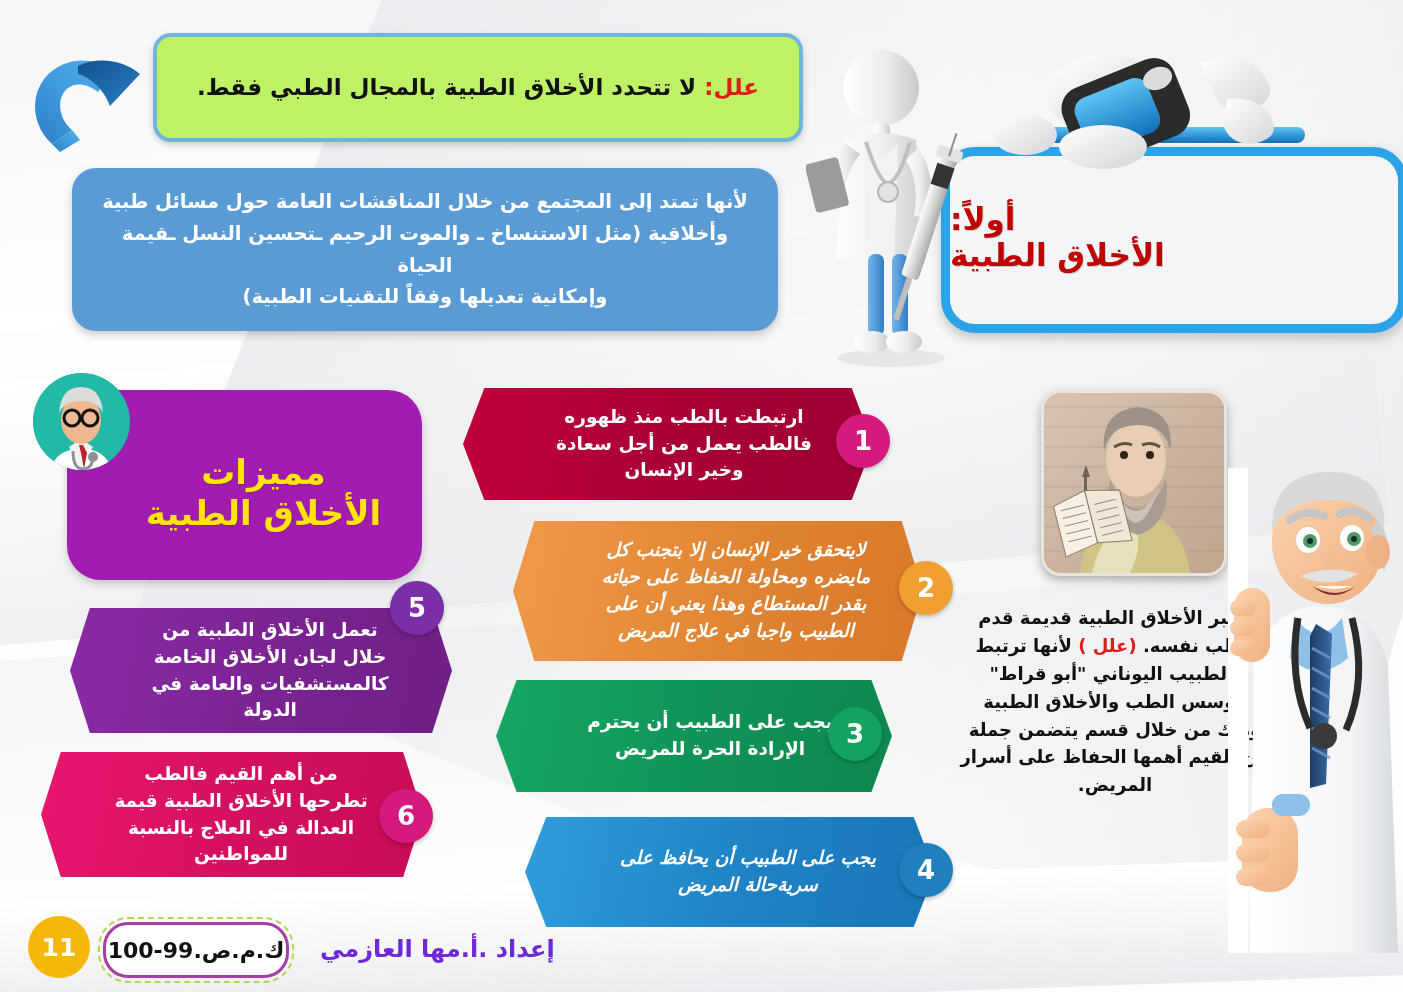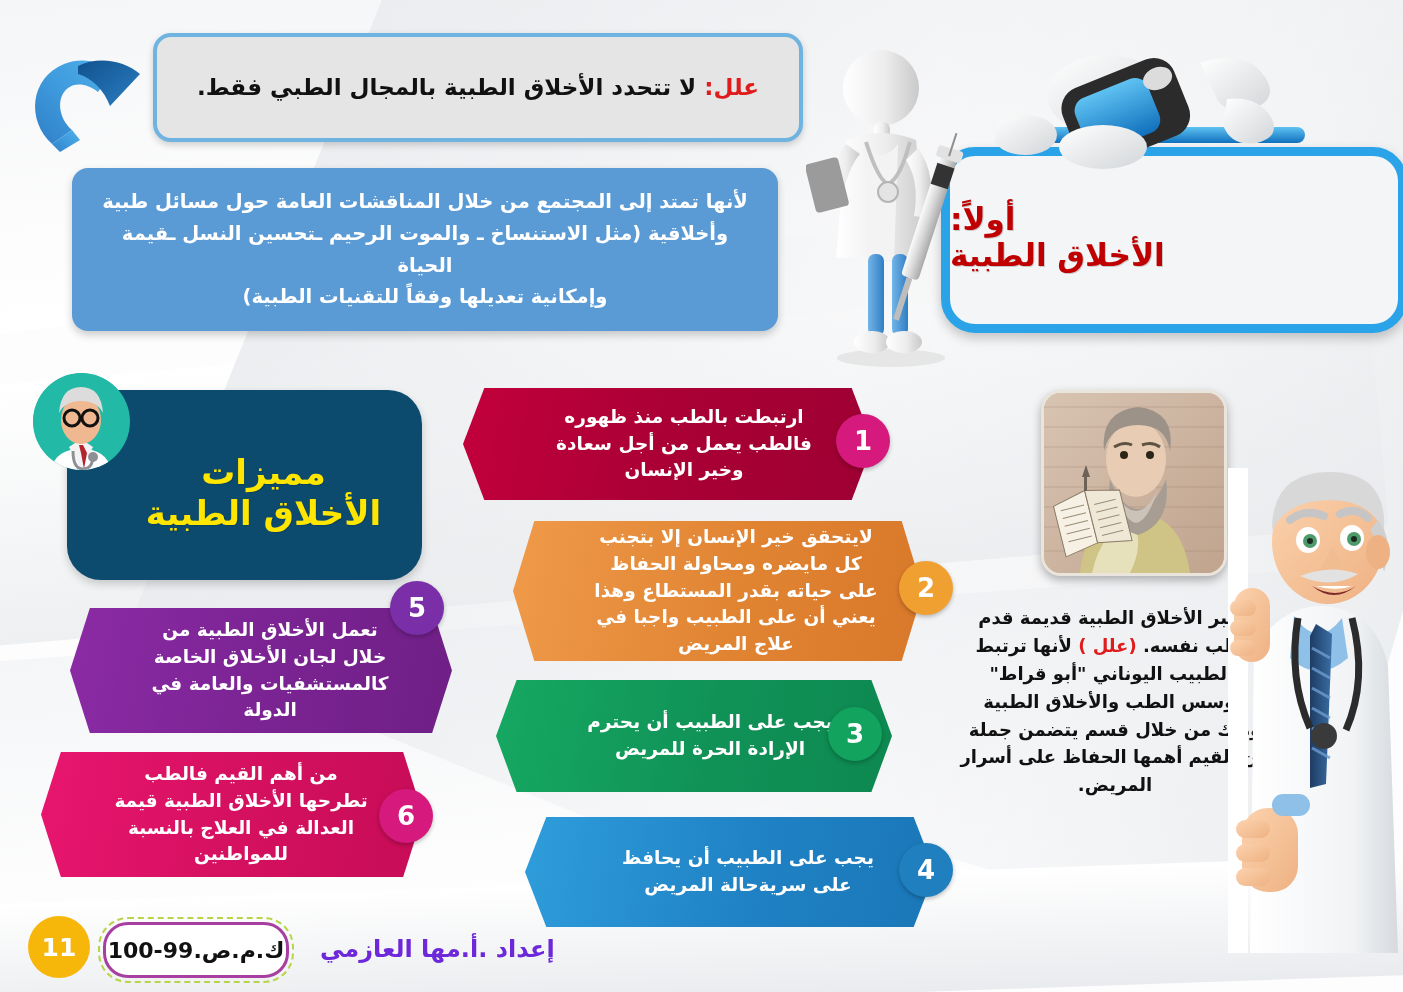--- a/index.html
+++ b/index.html
@@ -21,31 +21,31 @@
        background:linear-gradient(90deg,rgba(233,235,238,.85),rgba(255,255,255,0));}
   .sw5{width:600px;height:1200px;left:880px;top:-300px;transform:rotate(16deg);
        background:linear-gradient(90deg,rgba(255,255,255,0),rgba(232,234,237,.8));}
   .sw6{width:1500px;height:120px;left:-60px;top:880px;transform:rotate(-2deg);
        background:linear-gradient(180deg,#ffffff,#e9ebee);}
   
   .layer{position:absolute;z-index:5;}
   
   #q-box{
     left:153px;top:33px;width:650px;height:109px;
-    background:#e5e5e5;border:4px solid #6fb3e0;border-radius:18px;
+    background:#bef264;border:4px solid #6fb3e0;border-radius:18px;
     box-shadow:0 3px 7px rgba(0,0,0,.18);
     display:flex;align-items:center;justify-content:center;
     text-align:center;box-sizing:border-box;padding:6px 18px;
   }
   #q-box .q-txt{font-size:23px;font-weight:bold;color:#111;line-height:1.35;}
   #q-box .q-key{color:#e01b1b;}
   
   #a-box{
     left:72px;top:168px;width:706px;height:163px;
-    background:#5b9bd5;border-radius:16px;
+    background:#5b9bd5;border-radius:24px;
     box-shadow:0 4px 9px rgba(0,0,0,.2);
     display:flex;align-items:center;justify-content:center;
     box-sizing:border-box;padding:10px 26px;
   }
   #a-box p{margin:0;color:#fff;font-weight:bold;font-size:19.5px;line-height:1.62;text-align:center;}
   
   #title-box{
     left:941px;top:147px;width:466px;height:186px;
     background:#f4f5f7;border:9px solid #2aa3e8;border-radius:34px;
     box-shadow:0 5px 12px rgba(0,0,0,.22);
@@ -53,21 +53,21 @@
     align-items:flex-end;justify-content:center;padding:4px 22px 8px 0;
   }
   #title-box .t-line{color:#c00000;font-weight:bold;line-height:1.15;text-align:right;
                      text-shadow:1px 1px 0 rgba(0,0,0,.18);}
   #title-box .t1{font-size:31px;}
   #title-box .t2{font-size:31px;}
   #title-box .t3{font-size:31px;}
   
   #feat-box{
     left:67px;top:390px;width:355px;height:190px;
-    background:#0c4a6e;border-radius:34px;
+    background:#a21caf;border-radius:34px;
     box-shadow:0 4px 9px rgba(0,0,0,.18);
     display:flex;flex-direction:column;align-items:center;justify-content:center;
     box-sizing:border-box;padding:22px 12px 6px 50px;
   }
   #feat-box .f-line{color:#ffe600;font-weight:bold;font-size:34px;line-height:1.2;text-align:center;
                     text-shadow:1px 1px 1px rgba(0,0,0,.12);}
   #doc-avatar{
     position:absolute;left:33px;top:373px;width:97px;height:97px;border-radius:50%;
     background:#22b9a6;overflow:hidden;z-index:7;
   }
@@ -92,21 +92,21 @@
   #chev4{left:525px;top:817px;width:410px;height:110px;
          background:linear-gradient(100deg,#2f9ddb 0%,#1f82c4 55%,#1a77b8 100%);}
   #badge4{left:899px;top:843px;width:54px;height:54px;background:#1f7fbf;}
   #chev5{left:70px;top:608px;width:382px;height:125px;
          background:linear-gradient(100deg,#8b2ba5 0%,#7a2392 55%,#6f1f86 100%);}
   #badge5{left:390px;top:581px;width:54px;height:54px;background:#7a2fa8;}
   #chev6{left:41px;top:752px;width:382px;height:125px;
          background:linear-gradient(100deg,#e8156f 0%,#d4105f 55%,#c70c56 100%);}
   #badge6{left:379px;top:789px;width:54px;height:54px;background:#d6197c;}
   #chev5 .c-txt,#chev6 .c-txt{padding:0 52px 0 70px;}
-  #chev2 .c-txt,#chev4 .c-txt{padding:0 44px 0 80px;}
+  #chev2 .c-txt,#chev4 .c-txt{padding:0 44px 0 80px;font-style:italic;}
   #chev1 .c-txt{padding:0 44px 0 76px;}
   #chev3 .c-txt{padding:0 44px 0 76px;}
   
   #portrait{
     position:absolute;left:1041px;top:390px;width:180px;height:180px;
     border-radius:20px;border:3px solid #e9e4dc;overflow:hidden;
     box-shadow:0 4px 10px rgba(0,0,0,.3);background:#cbb09a;
   }
   
   #rpara{

